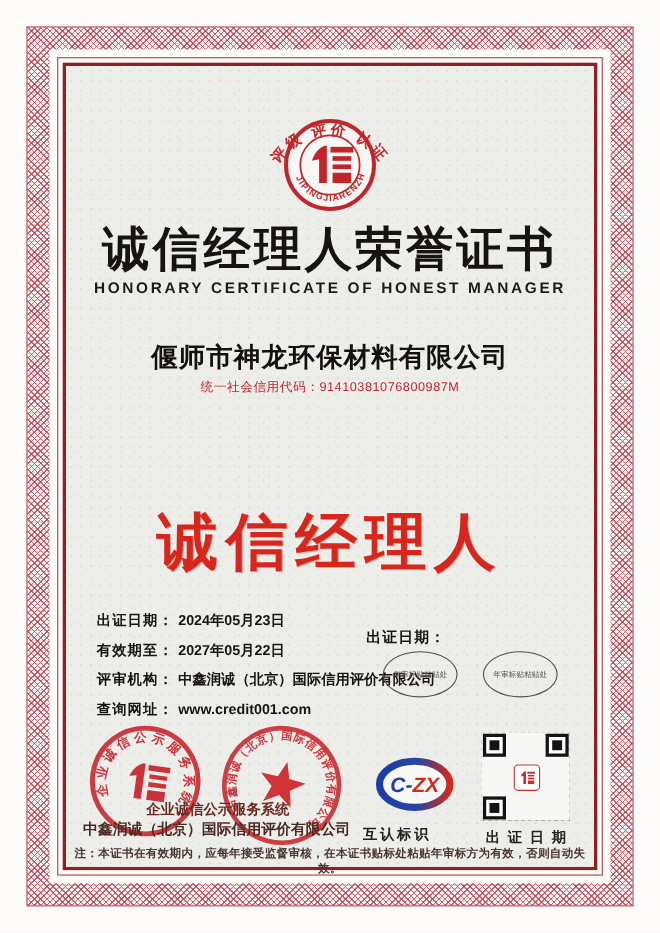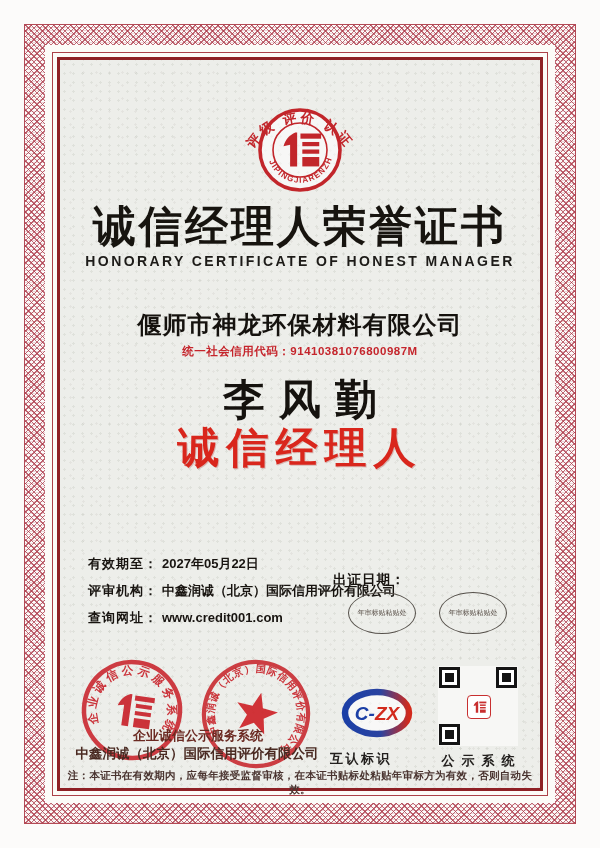--- a/index.html
+++ b/index.html
@@ -20,23 +20,23 @@
       radial-gradient(rgba(205,200,195,.28) 1px, transparent 1.1px);
     background-size:9px 9px,13px 13px;background-position:0 0,4px 6px;}
   .abs{position:absolute;}
   .ctr{text-align:center;width:100%;left:0;}
   .top-seal{left:178px;top:16px;}
   .title-cn{top:138px;font-size:43px;font-weight:900;letter-spacing:3px;color:#17140f;}
   .title-en{top:193px;font-size:14px;font-weight:800;letter-spacing:2.4px;color:#1d1b18;}
   .credit-line{top:221px;right:30px;font-size:12.5px;font-weight:800;color:#c5252c;}
   .credit-line .lbl{letter-spacing:2px;}
   .company{top:249px;font-size:24px;font-weight:900;color:#15120e;letter-spacing:1px;}
-  .uscc{top:284px;font-size:11.5px;font-weight:700;color:#c5252c;letter-spacing:.5px;}
+  .uscc{top:284px;font-size:11.5px;font-weight:400;color:#c5252c;letter-spacing:.5px;}
   .person{top:312px;font-size:42px;font-weight:900;color:#15120e;letter-spacing:14px;text-indent:14px;}
-  .honor{top:360px;font-size:42px;font-weight:900;color:#d9261c;letter-spacing:7px;text-shadow:1px 1px 0 rgba(150,20,15,.25);}
+  .honor{top:396px;font-size:56px;font-weight:900;color:#d9261c;letter-spacing:7px;text-shadow:1px 1px 0 rgba(150,20,15,.25);}
   .details{left:28px;top:490px;font-size:13px;font-weight:800;color:#181410;}
   .detail-row{height:27px;line-height:27px;white-space:nowrap;}
   .detail-row .lbl{letter-spacing:1px;margin-right:4px;}
   .annual-label{left:273px;top:511px;font-size:13.5px;font-weight:800;color:#181410;letter-spacing:1px;}
   .oval{width:66px;height:40px;border:1.5px solid #55504a;border-radius:50%;display:flex;align-items:center;justify-content:center;}
   .oval span{font-size:7px;color:#5a5049;letter-spacing:0;}
   .oval1{left:288px;top:532px;}
   .oval2{left:379px;top:532px;}
   .left-seal{left:20px;top:598px;transform:rotate(8deg);}
   .star-seal{left:138px;top:596px;transform:rotate(14deg);}
@@ -97,24 +97,26 @@
 
     <div class="abs ctr title-en">HONORARY CERTIFICATE OF HONEST MANAGER</div>
     <div class="abs ctr title-cn">诚信经理人荣誉证书</div>
 
 
     <div class="abs ctr company">偃师市神龙环保材料有限公司</div>
     <div class="abs ctr uscc">
       <span>统一社会信用代码：</span><span>91410381076800987M</span>
     </div>
 
-    <div class="abs ctr person">李风勤</div>
     <div class="abs ctr honor">诚信经理人</div>
 
     <div class="abs details">
+      <div class="detail-row">
+        <span class="lbl">出证日期：</span><span>2024年05月23日</span>
+      </div>
       <div class="detail-row">
         <span class="lbl">有效期至：</span><span>2027年05月22日</span>
       </div>
       <div class="detail-row">
         <span class="lbl">评审机构：</span><span>中鑫润诚（北京）国际信用评价有限公司</span>
       </div>
       <div class="detail-row">
         <span class="lbl">查询网址：</span><span>www.credit001.com</span>
       </div>
     </div>
@@ -176,17 +178,17 @@
         </div>
       <div class="finder f-bl">
           <i></i>
         </div>
       <div class="qr-logo">
         <svg width="16" height="16" viewBox="0 0 100 100">
           <use href="#xinmark" fill="#c83030"></use>
         </svg>
       </div>
     </div>
-    <div class="abs qr-caption">公示系统</div>
+    <div class="abs qr-caption">出证日期</div>
 
     <div class="abs ctr footnote">注：本证书在有效期内，应每年接受监督审核，在本证书贴标处粘贴年审标方为有效，否则自动失效。</div>
   </div>
 </div>
 
 </body></html>

